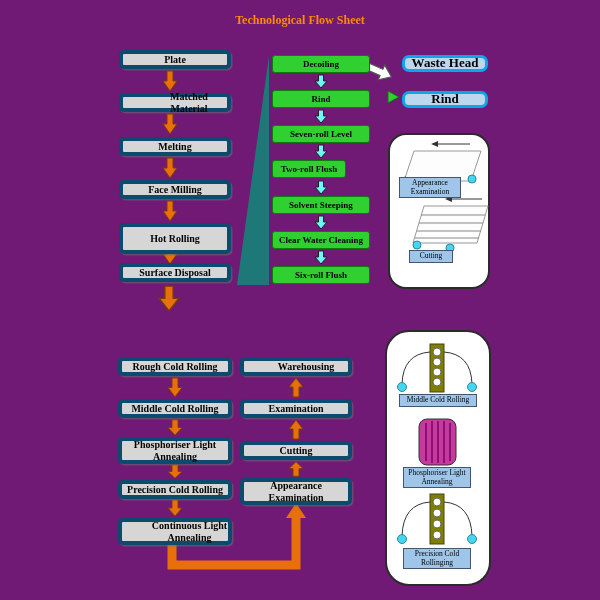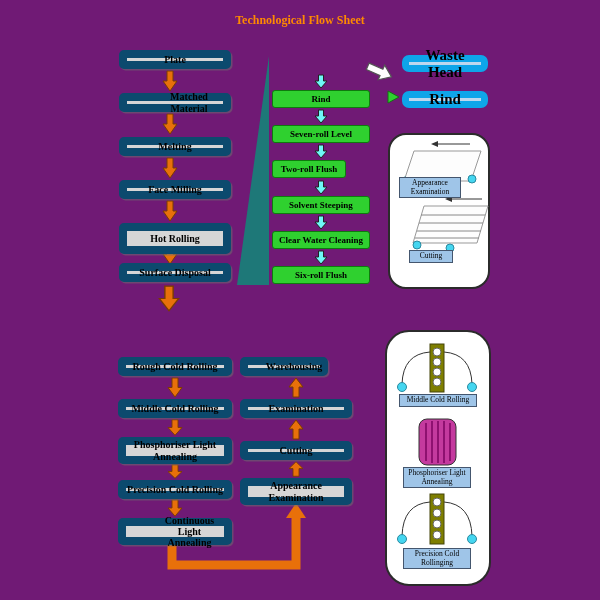--- a/index.html
+++ b/index.html
@@ -2,26 +2,26 @@
 <html><head>
 <meta charset="utf-8">
 <style>
   html,body{margin:0;padding:0;background:#fff;}
   .stage{position:relative;width:600px;height:600px;background:#701a75;overflow:hidden;
          font-family:Liberation Serif, serif;}
   .title{position:absolute;left:0;right:0;top:13px;text-align:center;
          font-weight:bold;font-size:12px;color:#FF8A00;z-index:3;}
   .box{position:absolute;box-sizing:border-box;display:flex;align-items:center;justify-content:center;
        text-align:center;line-height:1.12;z-index:2;color:#000;}
-  .gbox{background:#D6D6D6;border:8px solid #0c4a6e;border-radius:5px;
+  .gbox{background:#D6D6D6;border:4px solid #0c4a6e;border-radius:5px;
         font-weight:bold;font-size:10px;box-shadow:1.5px 1.5px 0 rgba(110,110,110,.55);}
   .nbox{background:#2FD02F;border:1px solid #0E7A0E;border-radius:3px;
         font-weight:bold;font-size:9px;}
-  .bbox{background:#BDD7EE;border:7px solid #0ea5e9;border-radius:7px;
-        font-weight:bold;font-size:15px;}
+  .bbox{background:#BDD7EE;border:3px solid #0ea5e9;border-radius:7px;
+        font-weight:bold;font-size:13px;}
   .plabel{position:absolute;background:#9FC5E8;border:1px solid #44566e;z-index:3;
           font-size:7.5px;line-height:1.15;text-align:center;padding:1px 2px;color:#000;box-sizing:border-box;}
   .panel{position:absolute;background:#ffffff;border:2.5px solid #2b2b2b;z-index:0;box-sizing:border-box;}
   .arrow{position:absolute;z-index:1;overflow:visible;}
   .art{position:absolute;left:0;top:0;z-index:1;}
   .oarr{fill:#E8700A;stroke:#7a3c00;stroke-width:1;}
   .carr{fill:#6FF7F7;stroke:#222;stroke-width:1;}
 </style>
 </head>
 <body>
@@ -120,20 +120,21 @@
       <path class="oarr" d="M5 1 L11 1 L11 11 L15 11 L8 21 L1 11 L5 11 Z"></path>
     </svg>
   <svg class="arrow" style="left:162px;top:243px;" width="16" height="22" viewBox="0 0 16 22">
       <path class="oarr" d="M5 1 L11 1 L11 11 L15 11 L8 21 L1 11 L5 11 Z"></path>
     </svg>
 
   <svg class="arrow" style="left:158px;top:285px;" width="22" height="27" viewBox="0 0 16 22" preserveAspectRatio="none">
       <path class="oarr" d="M5 1 L11 1 L11 11 L15 11 L8 21 L1 11 L5 11 Z"></path>
     </svg>
 
+  <div class="box nbox" style="left:272px;top:55px;width:98px;height:18px;">Decoiling</div>
   <div class="box nbox" style="left:272px;top:90px;width:98px;height:18px;">Rind</div>
   <div class="box nbox" style="left:272px;top:125px;width:98px;height:18px;">Seven-roll Level</div>
   <div class="box nbox" style="left:272px;top:160px;width:74px;height:18px;">Two-roll Flush</div>
   <div class="box nbox" style="left:272px;top:196px;width:98px;height:18px;">Solvent Steeping</div>
   <div class="box nbox" style="left:272px;top:231px;width:98px;height:18px;">Clear Water Cleaning</div>
   <div class="box nbox" style="left:272px;top:266px;width:98px;height:18px;">Six-roll Flush</div>
 
   <svg class="arrow" style="left:314px;top:74px;" width="14" height="15" viewBox="0 0 14 15">
       <path class="carr" d="M4.5 1 L9.5 1 L9.5 7 L13 7 L7 14 L1 7 L4.5 7 Z"></path>
     </svg>
@@ -168,21 +169,21 @@
   <svg class="arrow" style="left:167px;top:419px;" width="16" height="17" viewBox="0 0 16 22" preserveAspectRatio="none">
       <path class="oarr" d="M5 1 L11 1 L11 11 L15 11 L8 21 L1 11 L5 11 Z"></path>
     </svg>
   <svg class="arrow" style="left:167px;top:464px;" width="16" height="15" viewBox="0 0 16 22" preserveAspectRatio="none">
       <path class="oarr" d="M5 1 L11 1 L11 11 L15 11 L8 21 L1 11 L5 11 Z"></path>
     </svg>
   <svg class="arrow" style="left:167px;top:499px;" width="16" height="18" viewBox="0 0 16 22" preserveAspectRatio="none">
       <path class="oarr" d="M5 1 L11 1 L11 11 L15 11 L8 21 L1 11 L5 11 Z"></path>
     </svg>
 
-  <div class="box gbox" style="left:240px;top:357px;width:88px;height:19px;padding-left:20px;">Warehousing</div>
+  <div class="box gbox" style="left:240px;top:357px;width:112px;height:19px;padding-left:20px;">Warehousing</div>
   <div class="box gbox" style="left:240px;top:399px;width:112px;height:19px;">Examination</div>
   <div class="box gbox" style="left:240px;top:441px;width:112px;height:19px;">Cutting</div>
   <div class="box gbox" style="left:240px;top:478px;width:112px;height:27px;">Appearance Examination</div>
 
   <svg class="arrow" style="left:288px;top:377px;" width="16" height="21" viewBox="0 0 16 21" preserveAspectRatio="none">
       <path class="oarr" d="M5 20 L11 20 L11 10 L15 10 L8 1 L1 10 L5 10 Z"></path>
     </svg>
   <svg class="arrow" style="left:288px;top:419px;" width="16" height="21" viewBox="0 0 16 21" preserveAspectRatio="none">
       <path class="oarr" d="M5 20 L11 20 L11 10 L15 10 L8 1 L1 10 L5 10 Z"></path>
     </svg>

